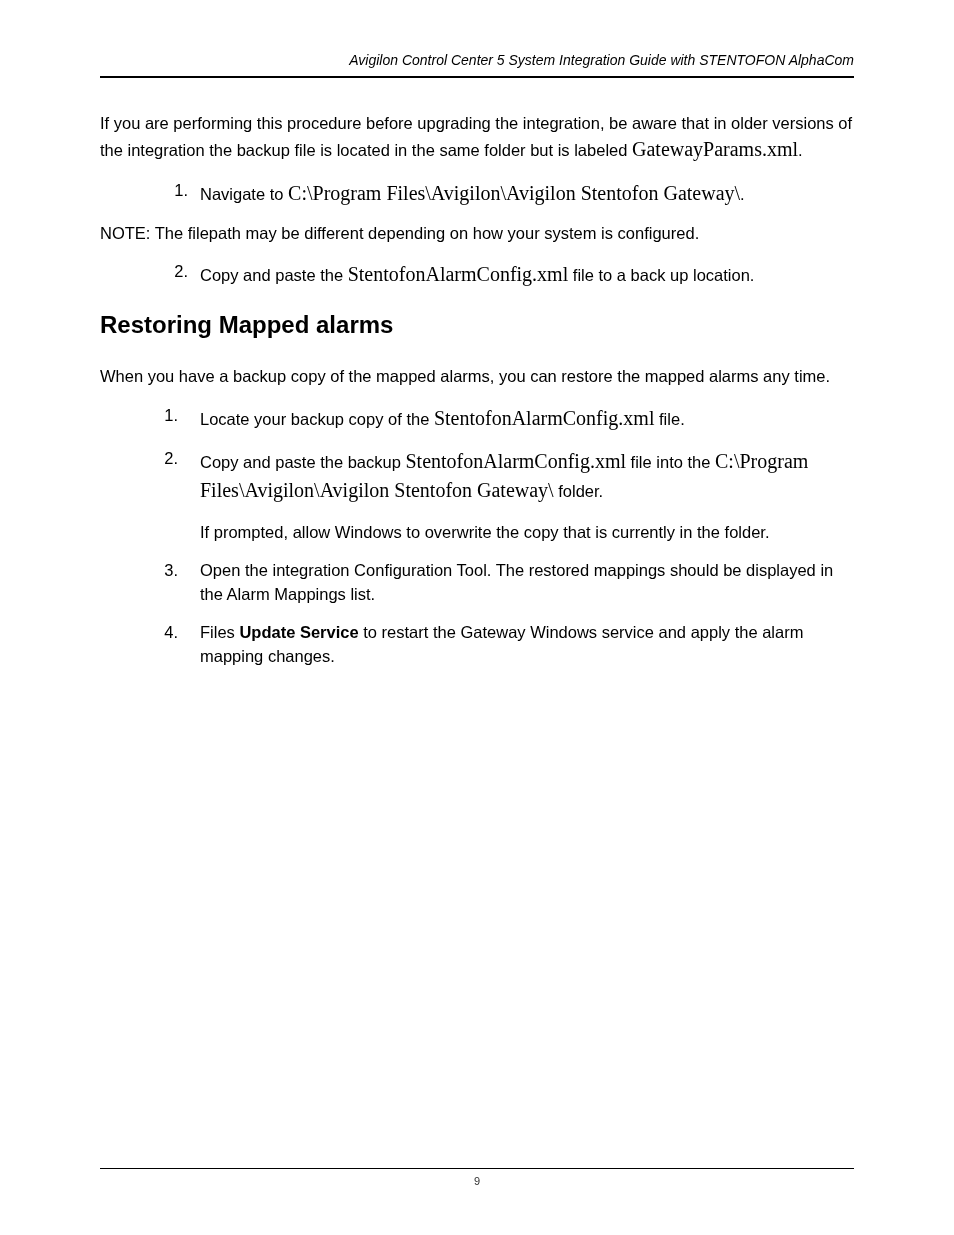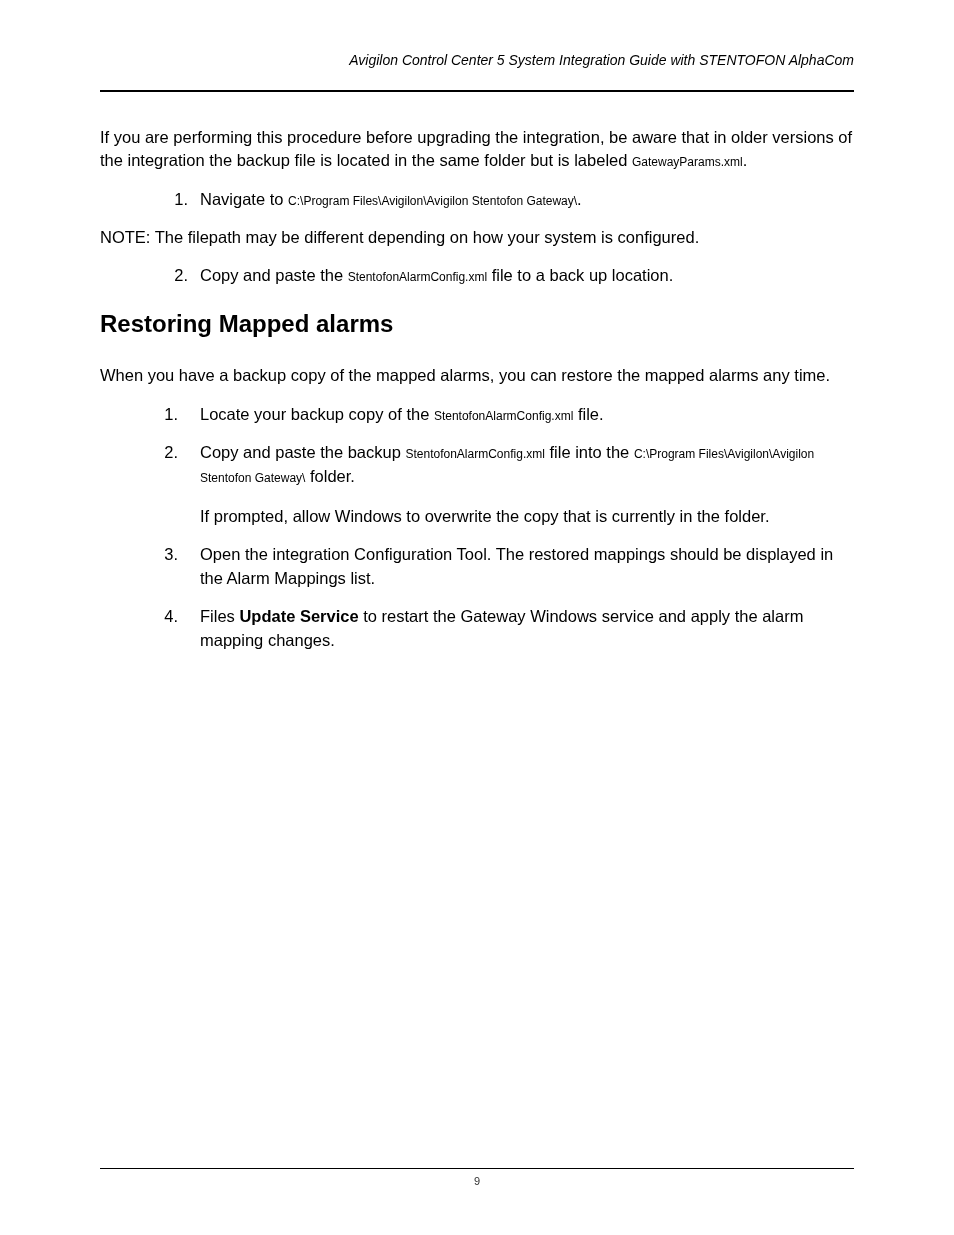--- a/index.html
+++ b/index.html
@@ -15,34 +15,34 @@
       color: #000000;
       position: relative;
     }
     .page {
       padding: 52px 100px 60px 100px;
     }
     .header {
       text-align: right;
       font-style: italic;
       font-size: 14px;
-      padding-bottom: 22px;
+      padding-bottom: 8px;
       border-bottom: 2px solid #000000;
     }
     .content {
       padding-top: 34px;
     }
     .para {
       font-size: 16.5px;
       line-height: 1.4;
       margin-bottom: 16px;
     }
     .mono {
-      font-family: Liberation Sans, sans-serif;
-      font-size: 12px;
+      font-family: Liberation Serif, serif;
+      font-size: 20px;
       margin-top: 32px;
     }
     ol.numbered {
       list-style: none;
       padding-left: 0;
       margin-bottom: 14px;
     }
     ol.numbered li {
       position: relative;
       padding-left: 100px;

